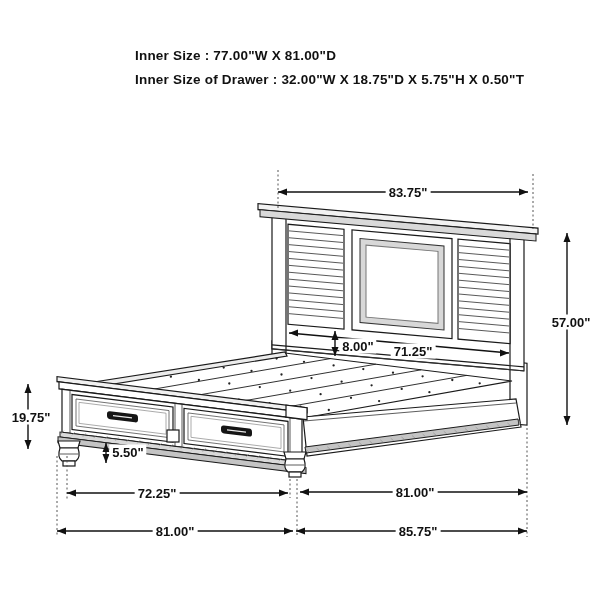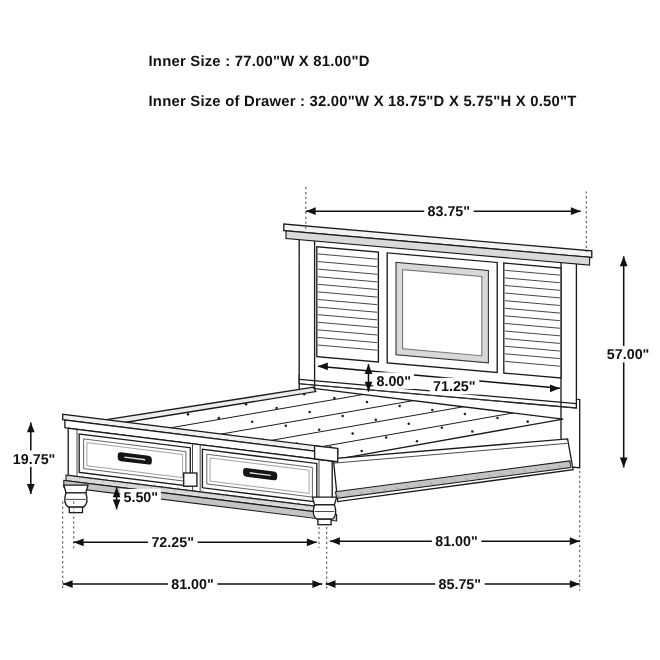--- a/index.html
+++ b/index.html
@@ -18,21 +18,21 @@
   .dot{stroke:#555;stroke-width:1;fill:none;stroke-dasharray:2 2.5;}
   .ah{fill:#111;stroke:none;}
   .thin{stroke:#333;stroke-width:.8;fill:none;}
 </style>
 </head>
 <body>
 
 <div id="page">
 
   <div class="hdr" style="top:48px">Inner Size : 77.00"W X 81.00"D</div>
-  <div class="hdr" style="top:84px">Inner Size of Drawer : 32.00"W X 18.75"D X 5.75"H X 0.50"T</div>
+  <div class="hdr" style="top:72px">Inner Size of Drawer : 32.00"W X 18.75"D X 5.75"H X 0.50"T</div>
 
   <svg width="600" height="600" viewBox="0 0 600 600">
 
     <g transform="translate(262,0) skewY(5) translate(-262,0)">
 
       <rect class="fw" x="272" y="340" width="14" height="62"></rect>
       <rect class="fw" x="510" y="340" width="17" height="62"></rect>
 
       <rect class="fw" x="272" y="216" width="252" height="132"></rect>
 

